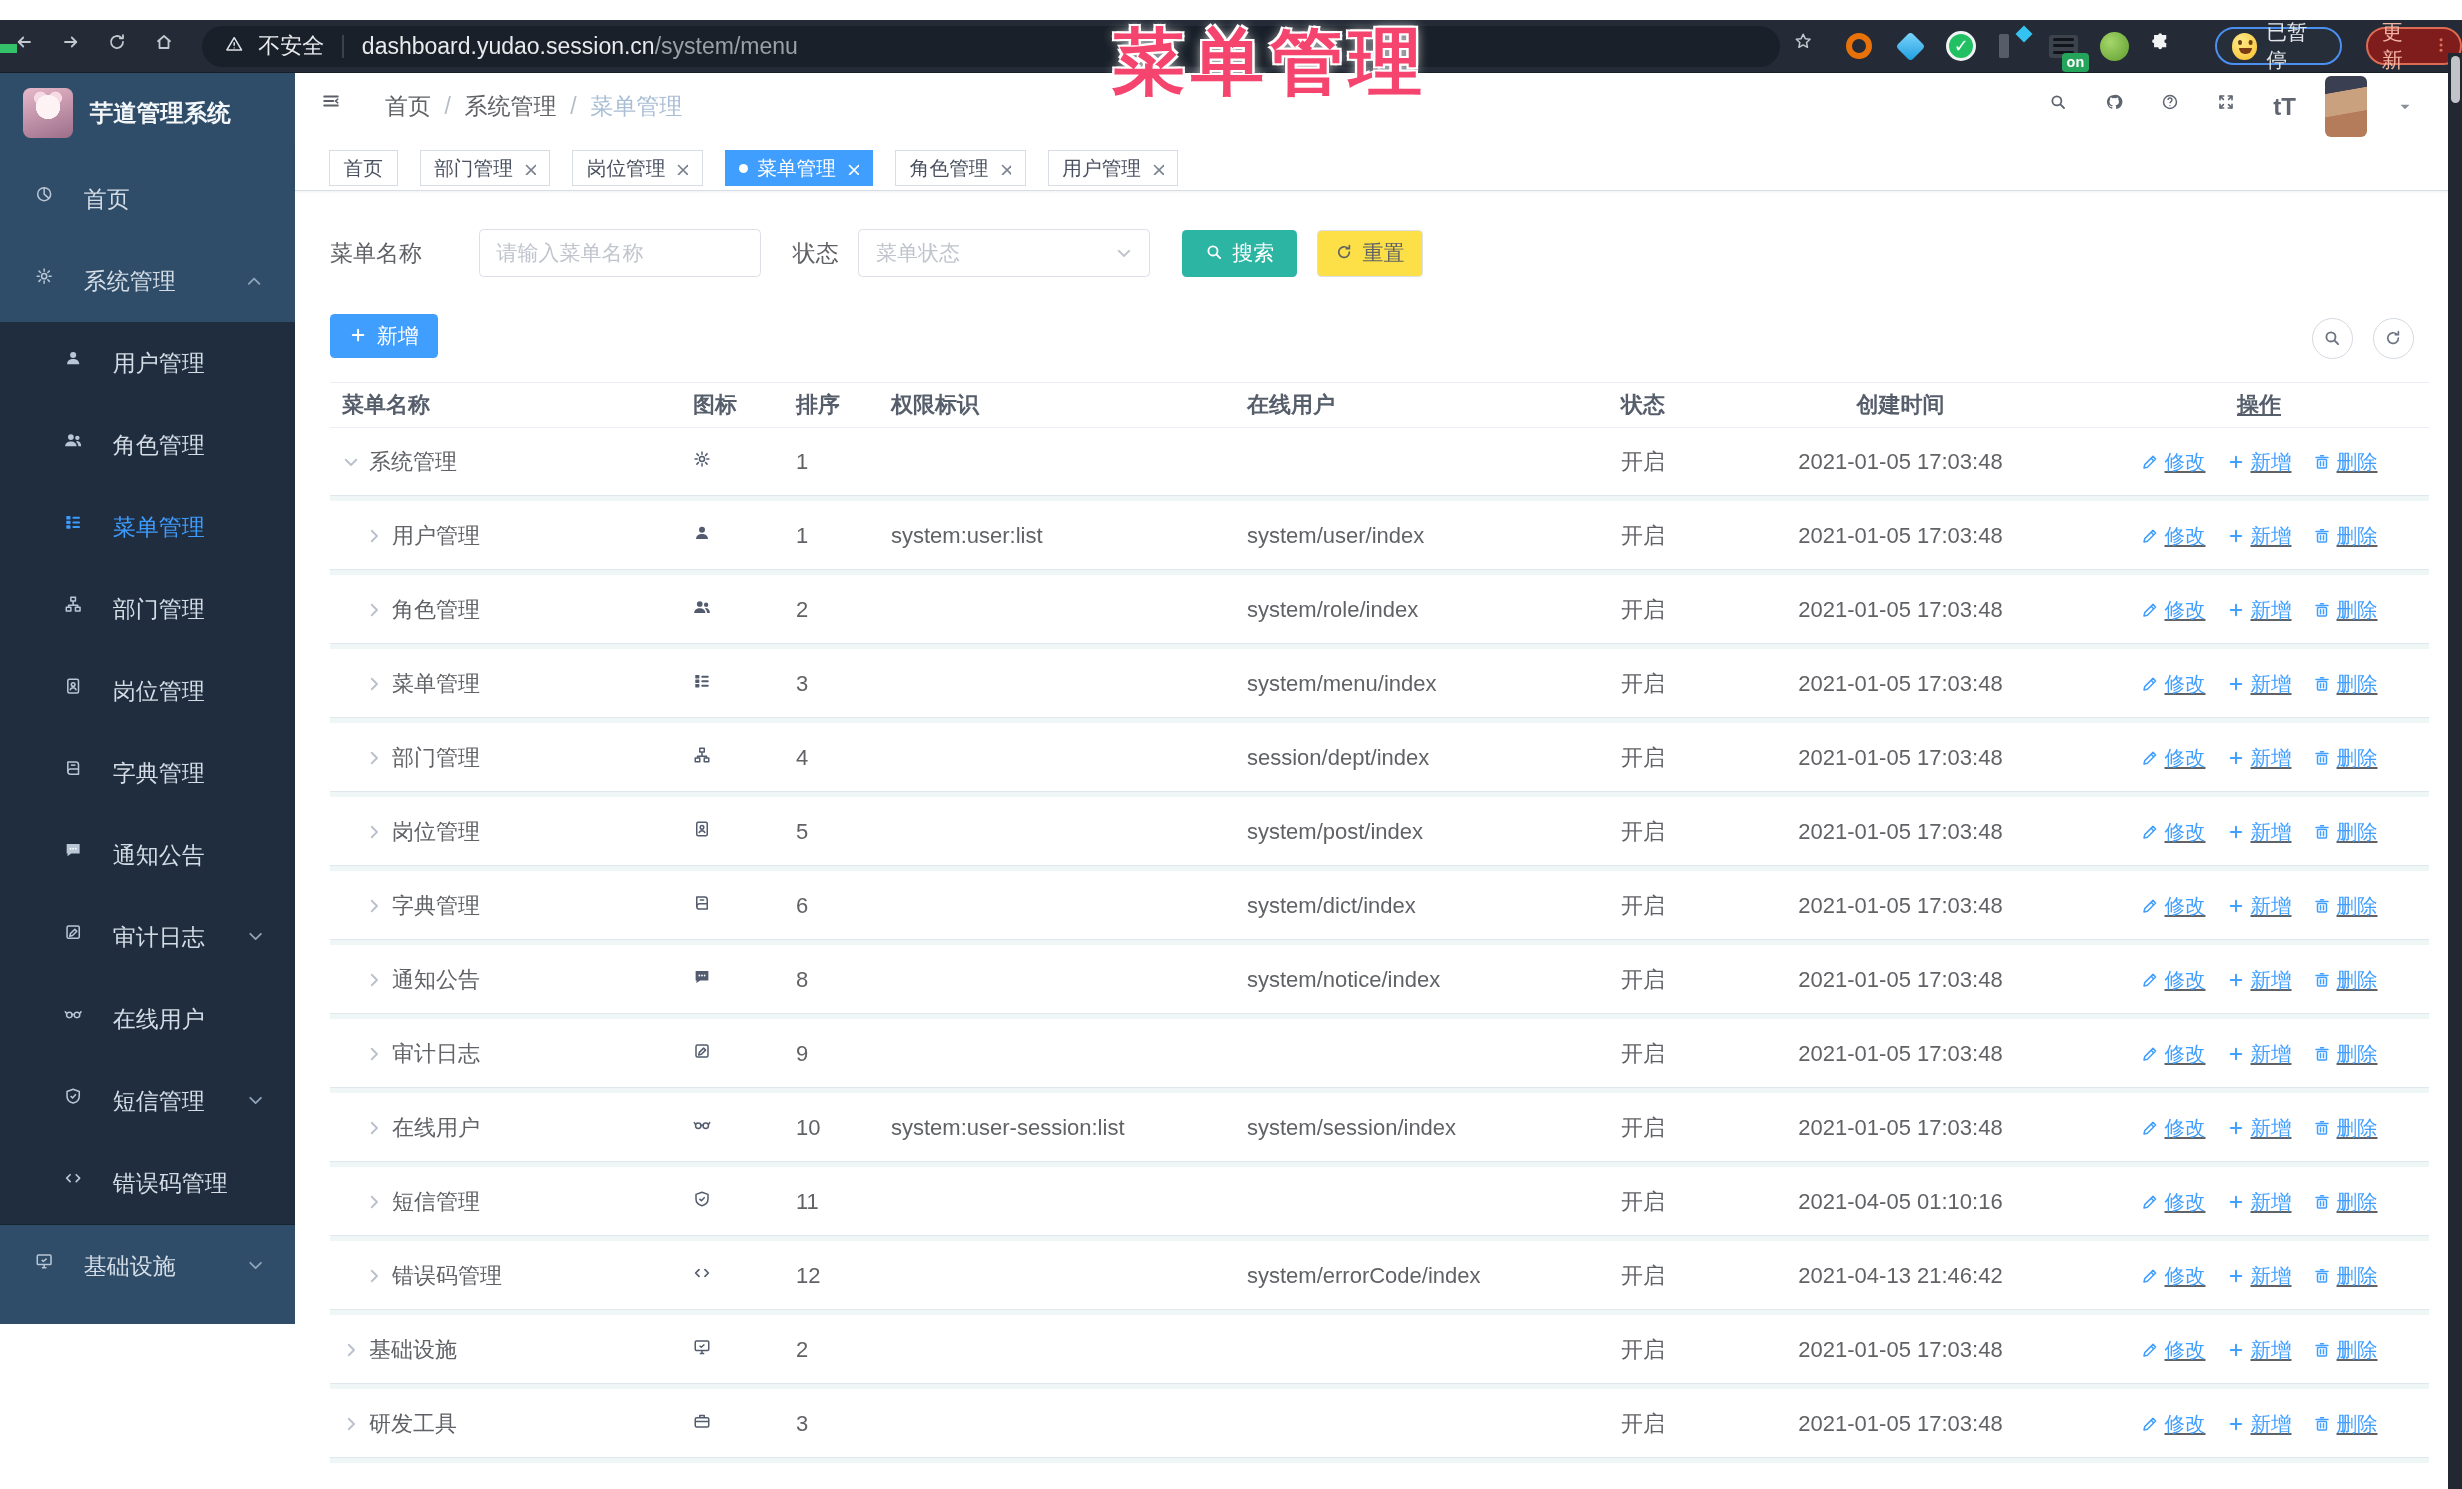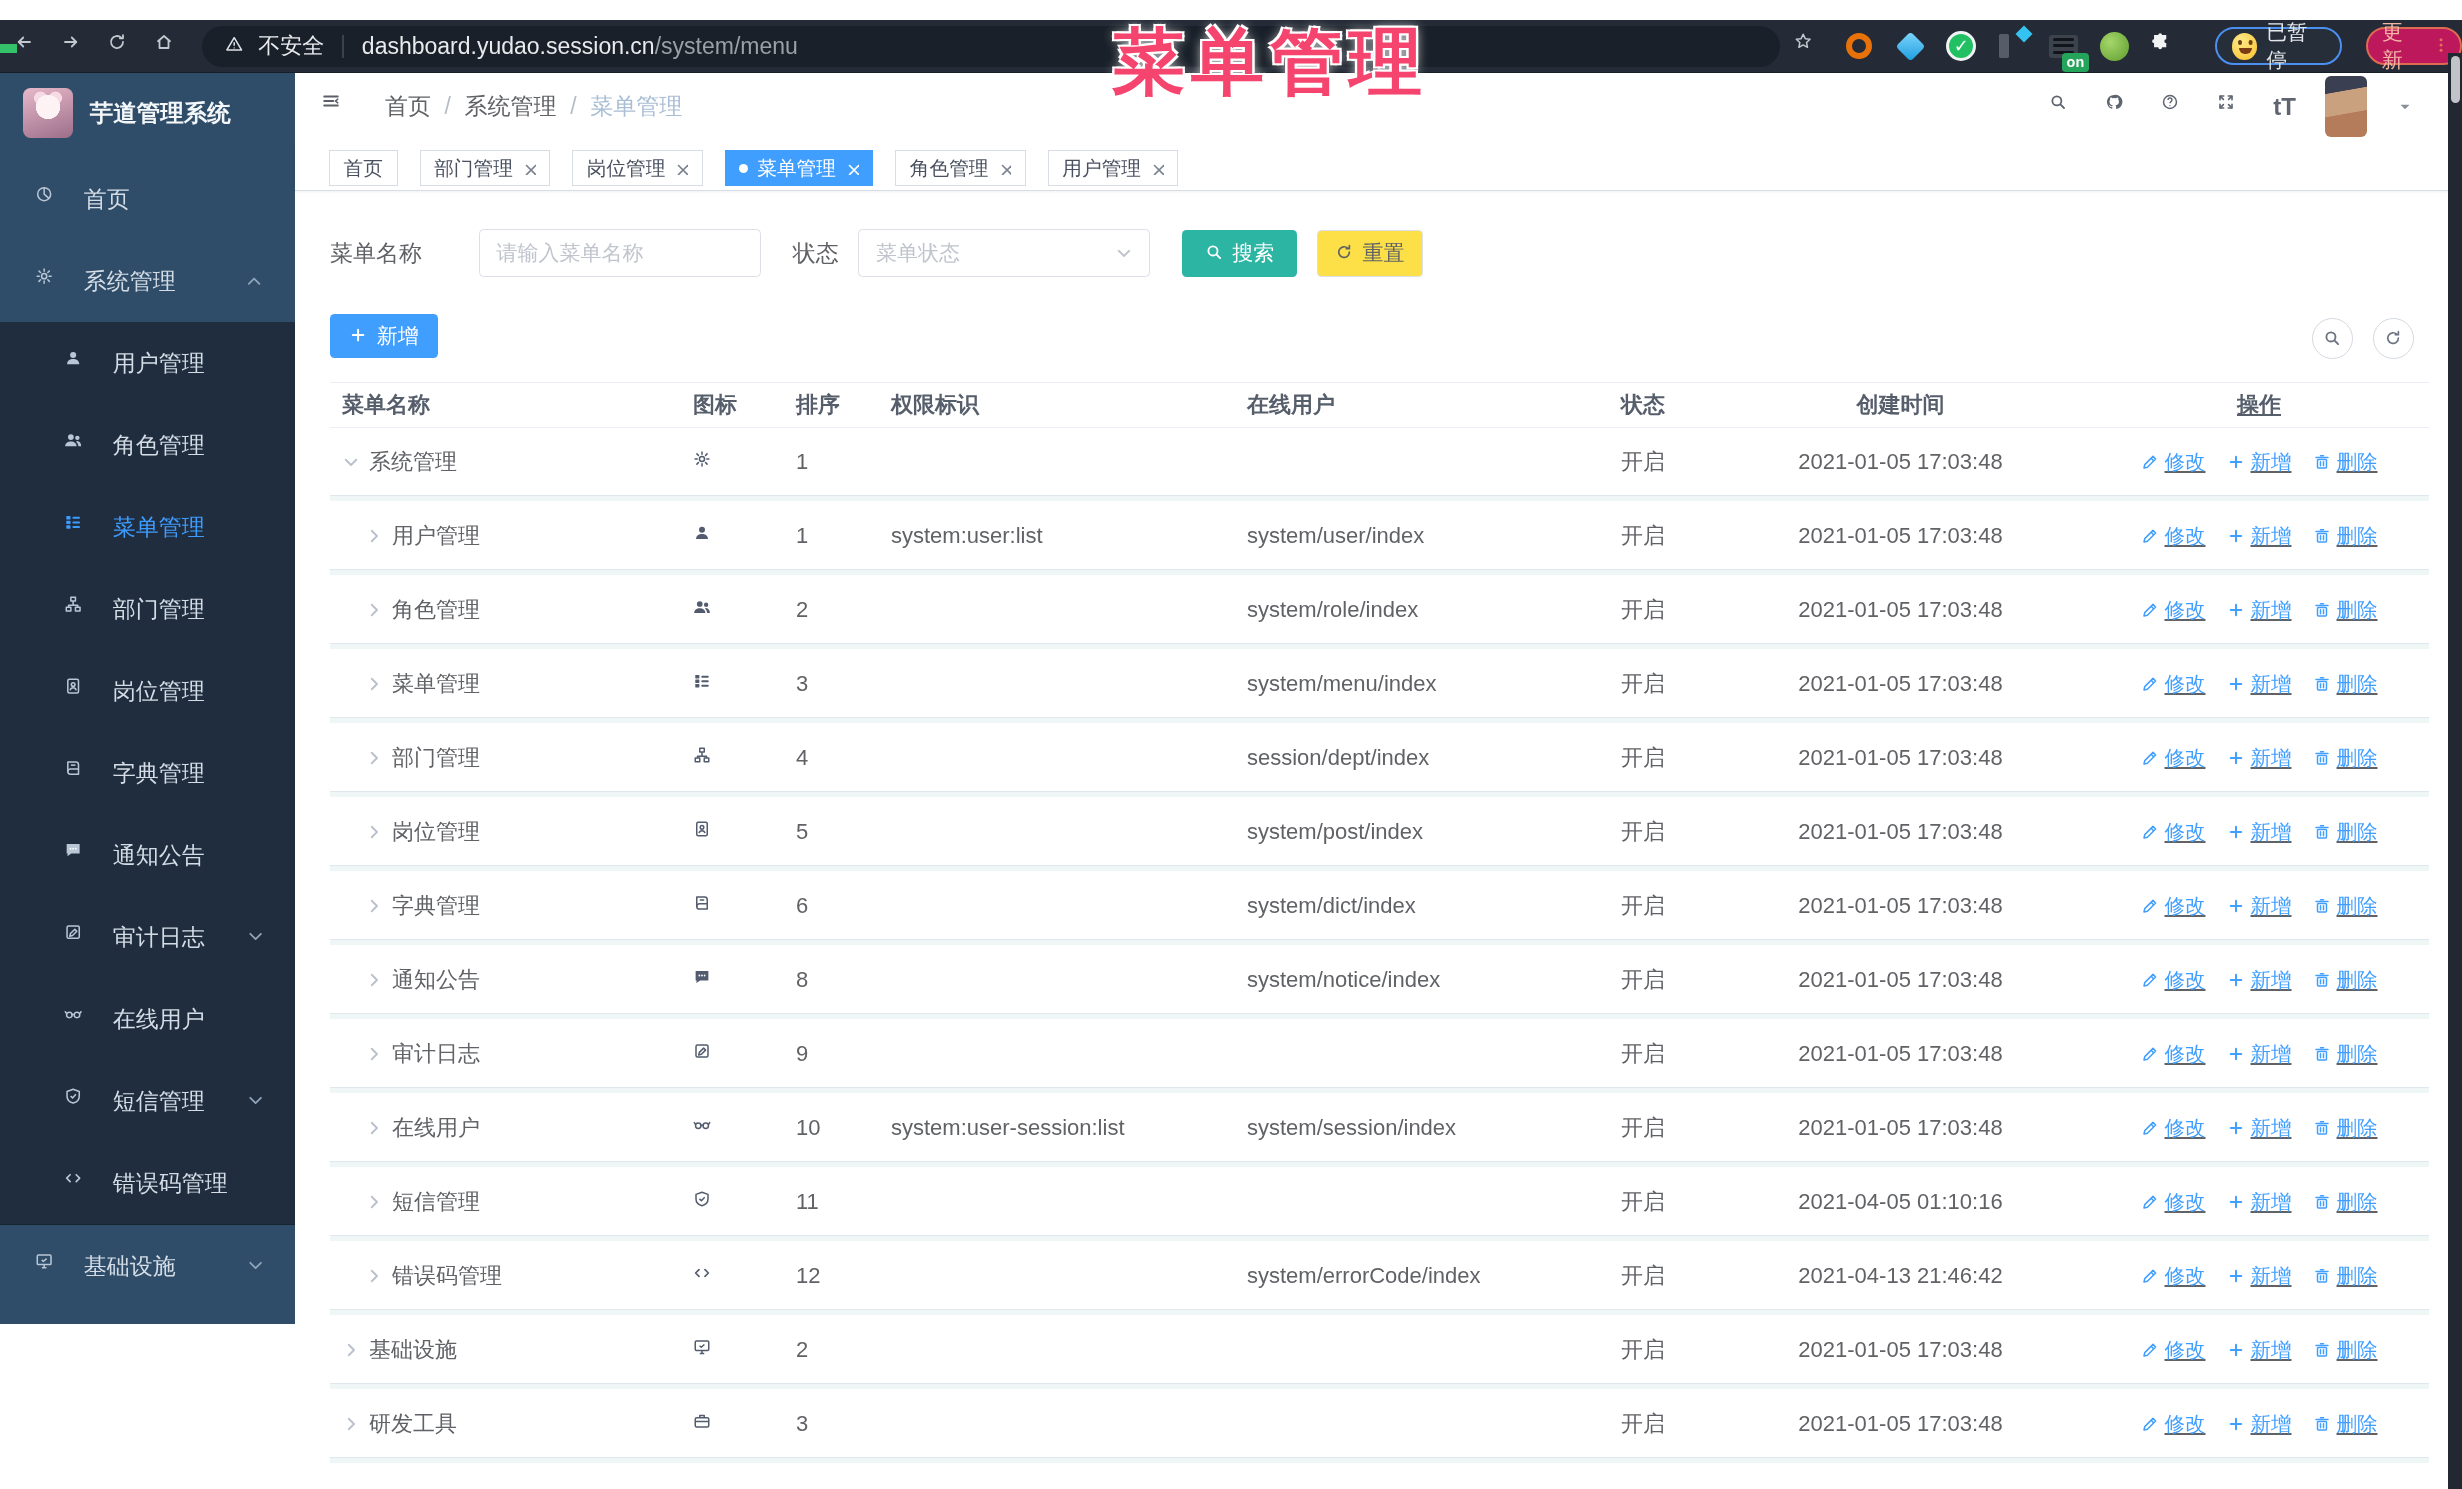--- a/index.html
+++ b/index.html
@@ -34,21 +34,21 @@
   .x-rows i{position:absolute;left:3.8px;right:3.8px;height:3px;background:#11151a;border-radius:1.5px;}
   .x-rows i:nth-child(1){top:3.8px}.x-rows i:nth-child(2){top:9.8px}.x-rows i:nth-child(3){top:16px}
   .on-badge{position:absolute;right:-9px;bottom:-9px;background:#25a45c;color:#fff;font-size:14.4px;font-weight:700;padding:1.5px 4.5px;border-radius:3.8px;}
   .x-frog{width:29px;height:29px;border-radius:50%;background:radial-gradient(circle at 35% 35%,#a5d66b,#5f9c2e);}
   .ext .ic{width:29px;height:29px;color:#f1f3f4;}
   .paused-pill{margin-left:33px;height:38px;border-radius:19px;border:2.3px solid #4b8ff0;background:#262e3a;display:flex;align-items:center;gap:9px;padding:0 15px;}
   .emoji-face{width:27px;height:27px;border-radius:50%;background:radial-gradient(circle at 35% 30%,#ffe888,#f8c12c);position:relative;}
   .emoji-face:before{content:"";position:absolute;left:6px;top:7.6px;width:4.5px;height:5.3px;border-radius:50%;background:#6b4110;box-shadow:10.6px 0 0 #6b4110;}
   .emoji-face:after{content:"";position:absolute;left:6.8px;top:15px;width:13.6px;height:6.8px;border-radius:0 0 13.6px 13.6px;background:#7a3b12;}
   .paused-pill span{color:#e3e6ea;font-size:20.5px;}
-  .update-btn{margin-left:24px;height:38px;border-radius:19px;border:2.3px solid #dd6a52;background:#be185d;display:flex;align-items:center;gap:10.6px;padding:0 13.6px;}
+  .update-btn{margin-left:24px;height:38px;border-radius:19px;border:2.3px solid #dd6a52;background:#7f1d1d;display:flex;align-items:center;gap:10.6px;padding:0 13.6px;}
   .update-btn span{color:#f2b4a4;font-size:21px;}
   .update-btn .ic{width:15px;height:19.7px;color:#e0715a;}
   .green-dot{position:absolute;left:0;top:44px;width:16.7px;height:9px;background:#35c06a;z-index:6;}
 
   
   .app{position:absolute;left:0;top:67px;width:2449px;height:1257px;display:flex;}
   .sidebar{width:295px;background:#2f4d68;color:#cdd6e3;flex-shrink:0;overflow:hidden;}
   .logo-row{height:91px;display:flex;align-items:center;padding-left:23px;gap:16.7px;}
   .logo-img{width:50px;height:50px;border-radius:7.6px;background:
     radial-gradient(circle at 50% 38%, #fdf3f5 0 30%, transparent 31%),

